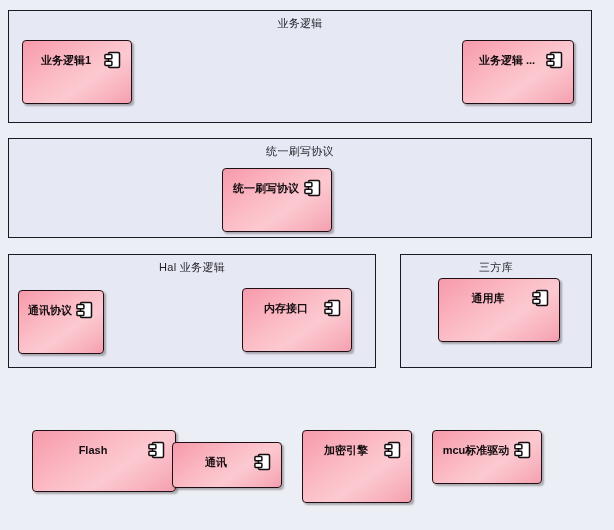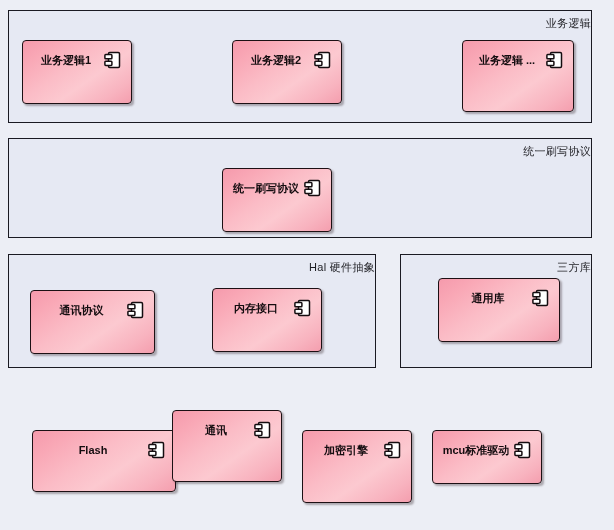--- a/index.html
+++ b/index.html
@@ -24,21 +24,21 @@
     position: absolute;
     background: #e6e9f3;
     border: 1.6px solid #1a1a22;
     box-sizing: border-box;
   }
   .layer-title {
     position: absolute;
     top: 5px;
     left: 0;
     right: 0;
-    text-align: right;
+    text-align: center;
     font-size: 11px;
     color: #1d1d22;
     letter-spacing: 0.3px;
     line-height: 14px;
     white-space: nowrap;
   }
 
   
   .component {
     position: absolute;
@@ -88,31 +88,21 @@
     <div class="component" style="left: 22px; top: 40px; width: 110px; height: 64px;">
       <div class="component-label">业务逻辑1</div>
       <span class="comp-icon">
         <svg width="18" height="18" viewBox="0 0 18 18" xmlns="http://www.w3.org/2000/svg">
           <rect x="4.5" y="1.5" width="11" height="15" rx="1.2" fill="#ffffff" stroke="#140d10" stroke-width="1.5"></rect>
           <rect x="0.9" y="3.6" width="7" height="4.2" rx="0.8" fill="#ffffff" stroke="#140d10" stroke-width="1.5"></rect>
           <rect x="0.9" y="10.2" width="7" height="4.2" rx="0.8" fill="#ffffff" stroke="#140d10" stroke-width="1.5"></rect>
         </svg>
       </span>
     </div>
-    <div class="component" style="left: 232px; top: 40px; width: 110px; height: 64px;">
-      <div class="component-label">业务逻辑2</div>
-      <span class="comp-icon">
-        <svg width="18" height="18" viewBox="0 0 18 18" xmlns="http://www.w3.org/2000/svg">
-          <rect x="4.5" y="1.5" width="11" height="15" rx="1.2" fill="#ffffff" stroke="#140d10" stroke-width="1.5"></rect>
-          <rect x="0.9" y="3.6" width="7" height="4.2" rx="0.8" fill="#ffffff" stroke="#140d10" stroke-width="1.5"></rect>
-          <rect x="0.9" y="10.2" width="7" height="4.2" rx="0.8" fill="#ffffff" stroke="#140d10" stroke-width="1.5"></rect>
-        </svg>
-      </span>
-    </div>
-    <div class="component" style="left: 462px; top: 40px; width: 112px; height: 72px;">
+    <div class="component" style="left: 462px; top: 40px; width: 112px; height: 64px;">
       <div class="component-label">业务逻辑 ...</div>
       <span class="comp-icon">
         <svg width="18" height="18" viewBox="0 0 18 18" xmlns="http://www.w3.org/2000/svg">
           <rect x="4.5" y="1.5" width="11" height="15" rx="1.2" fill="#ffffff" stroke="#140d10" stroke-width="1.5"></rect>
           <rect x="0.9" y="3.6" width="7" height="4.2" rx="0.8" fill="#ffffff" stroke="#140d10" stroke-width="1.5"></rect>
           <rect x="0.9" y="10.2" width="7" height="4.2" rx="0.8" fill="#ffffff" stroke="#140d10" stroke-width="1.5"></rect>
         </svg>
       </span>
     </div>
     <div class="layer" style="left: 8px; top: 138px; width: 584px; height: 100px;">
@@ -122,33 +112,33 @@
       <div class="component-label">统一刷写协议</div>
       <span class="comp-icon">
         <svg width="18" height="18" viewBox="0 0 18 18" xmlns="http://www.w3.org/2000/svg">
           <rect x="4.5" y="1.5" width="11" height="15" rx="1.2" fill="#ffffff" stroke="#140d10" stroke-width="1.5"></rect>
           <rect x="0.9" y="3.6" width="7" height="4.2" rx="0.8" fill="#ffffff" stroke="#140d10" stroke-width="1.5"></rect>
           <rect x="0.9" y="10.2" width="7" height="4.2" rx="0.8" fill="#ffffff" stroke="#140d10" stroke-width="1.5"></rect>
         </svg>
       </span>
     </div>
     <div class="layer" style="left: 8px; top: 254px; width: 368px; height: 114px;">
-      <div class="layer-title">Hal 硬件抽象</div>
+      <div class="layer-title">Hal 业务逻辑</div>
     </div>
-    <div class="component" style="left: 30px; top: 290px; width: 125px; height: 64px;">
+    <div class="component" style="left: 18px; top: 290px; width: 86px; height: 64px;">
       <div class="component-label">通讯协议</div>
       <span class="comp-icon">
         <svg width="18" height="18" viewBox="0 0 18 18" xmlns="http://www.w3.org/2000/svg">
           <rect x="4.5" y="1.5" width="11" height="15" rx="1.2" fill="#ffffff" stroke="#140d10" stroke-width="1.5"></rect>
           <rect x="0.9" y="3.6" width="7" height="4.2" rx="0.8" fill="#ffffff" stroke="#140d10" stroke-width="1.5"></rect>
           <rect x="0.9" y="10.2" width="7" height="4.2" rx="0.8" fill="#ffffff" stroke="#140d10" stroke-width="1.5"></rect>
         </svg>
       </span>
     </div>
-    <div class="component" style="left: 212px; top: 288px; width: 110px; height: 64px;">
+    <div class="component" style="left: 242px; top: 288px; width: 110px; height: 64px;">
       <div class="component-label">内存接口</div>
       <span class="comp-icon">
         <svg width="18" height="18" viewBox="0 0 18 18" xmlns="http://www.w3.org/2000/svg">
           <rect x="4.5" y="1.5" width="11" height="15" rx="1.2" fill="#ffffff" stroke="#140d10" stroke-width="1.5"></rect>
           <rect x="0.9" y="3.6" width="7" height="4.2" rx="0.8" fill="#ffffff" stroke="#140d10" stroke-width="1.5"></rect>
           <rect x="0.9" y="10.2" width="7" height="4.2" rx="0.8" fill="#ffffff" stroke="#140d10" stroke-width="1.5"></rect>
         </svg>
       </span>
     </div>
     <div class="layer" style="left: 400px; top: 254px; width: 192px; height: 114px;">
@@ -167,21 +157,21 @@
     <div class="component" style="left: 32px; top: 430px; width: 144px; height: 62px;">
       <div class="component-label">Flash</div>
       <span class="comp-icon">
         <svg width="18" height="18" viewBox="0 0 18 18" xmlns="http://www.w3.org/2000/svg">
           <rect x="4.5" y="1.5" width="11" height="15" rx="1.2" fill="#ffffff" stroke="#140d10" stroke-width="1.5"></rect>
           <rect x="0.9" y="3.6" width="7" height="4.2" rx="0.8" fill="#ffffff" stroke="#140d10" stroke-width="1.5"></rect>
           <rect x="0.9" y="10.2" width="7" height="4.2" rx="0.8" fill="#ffffff" stroke="#140d10" stroke-width="1.5"></rect>
         </svg>
       </span>
     </div>
-    <div class="component" style="left: 172px; top: 410px; width: 110px; height: 72px;">
+    <div class="component" style="left: 172px; top: 442px; width: 110px; height: 46px;">
       <div class="component-label">通讯</div>
       <span class="comp-icon">
         <svg width="18" height="18" viewBox="0 0 18 18" xmlns="http://www.w3.org/2000/svg">
           <rect x="4.5" y="1.5" width="11" height="15" rx="1.2" fill="#ffffff" stroke="#140d10" stroke-width="1.5"></rect>
           <rect x="0.9" y="3.6" width="7" height="4.2" rx="0.8" fill="#ffffff" stroke="#140d10" stroke-width="1.5"></rect>
           <rect x="0.9" y="10.2" width="7" height="4.2" rx="0.8" fill="#ffffff" stroke="#140d10" stroke-width="1.5"></rect>
         </svg>
       </span>
     </div>
     <div class="component" style="left: 302px; top: 430px; width: 110px; height: 73px;">

